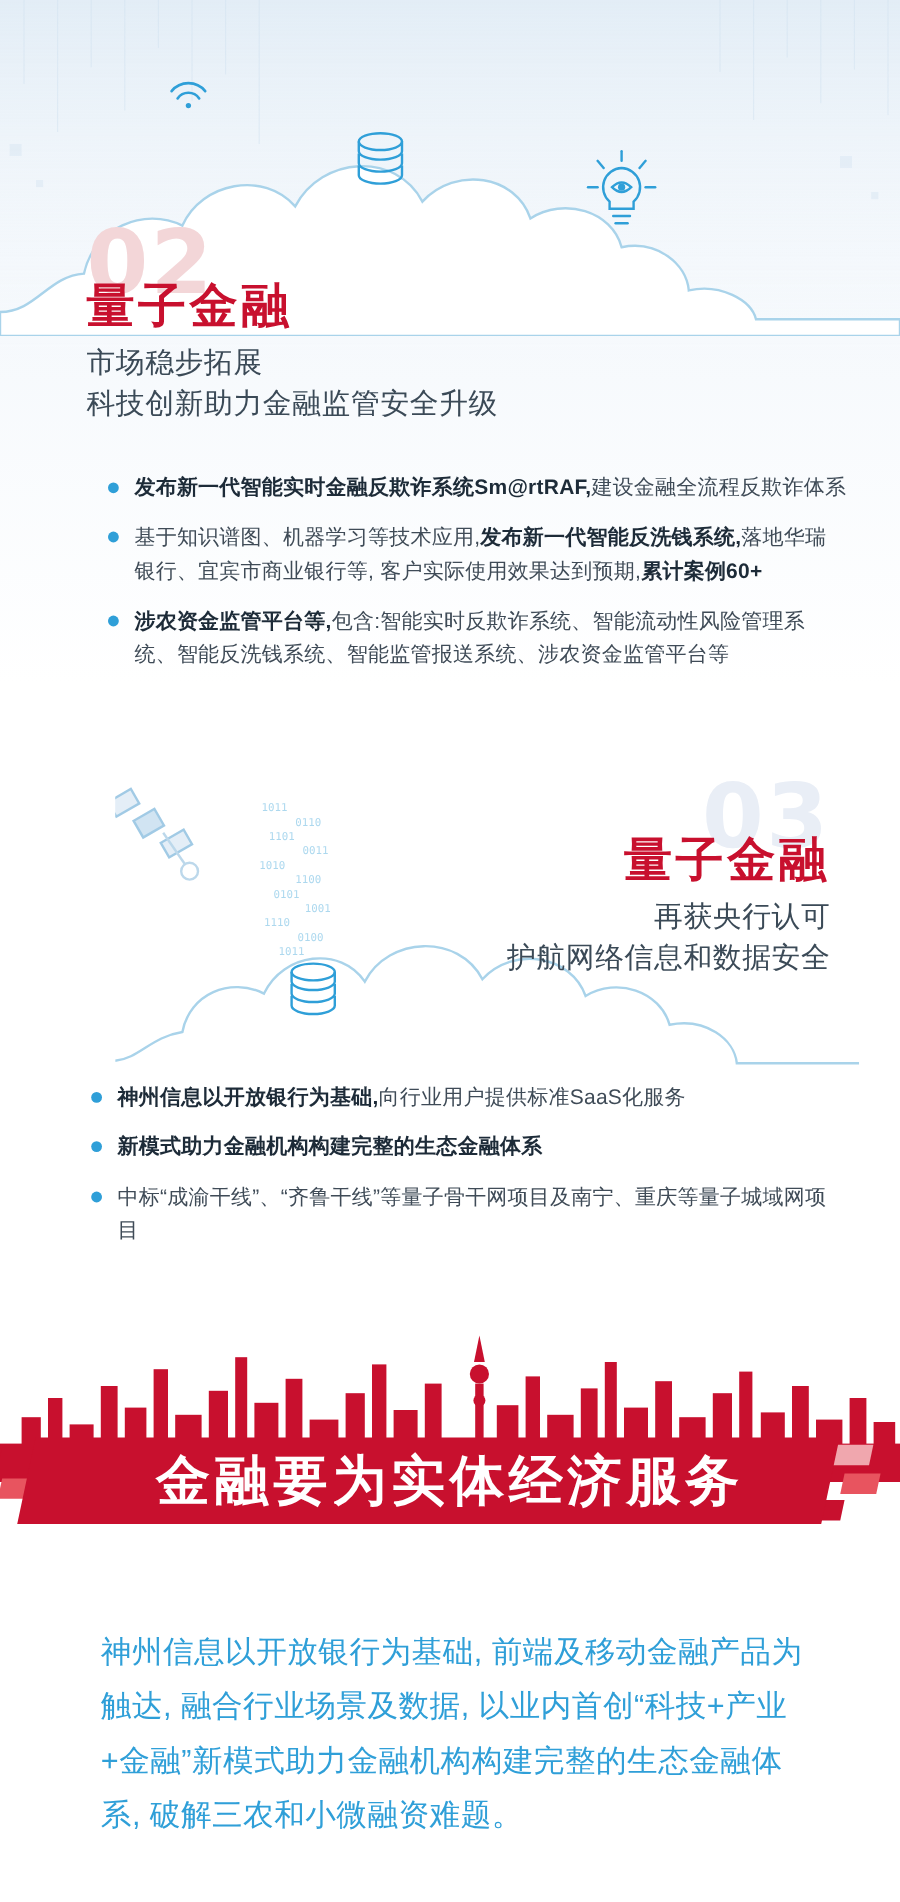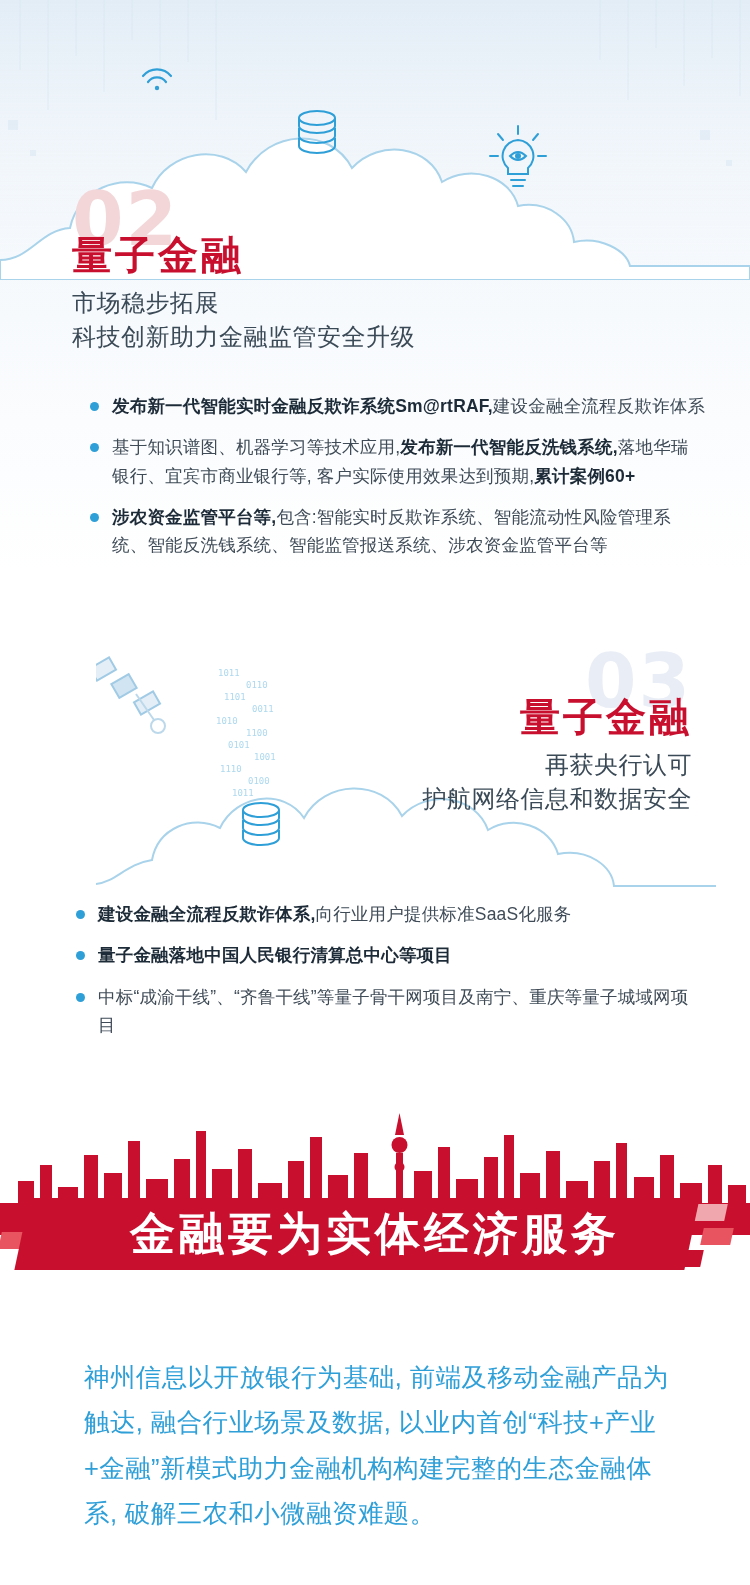--- a/index.html
+++ b/index.html
@@ -266,24 +266,24 @@
     <div class="bignum blue">03</div>
     <div class="sec-title">量子金融</div>
     <div class="sec-sub">
       <span>再获央行认可</span>
       <span>护航网络信息和数据安全</span>
     </div>
   </div>
 
   <ul class="bullets" style="position:absolute; left:72px; top:900px; width:620px;">
     <li>
-      <b>建设金融全流程反欺诈体系,</b><span>向行业用户提供标准SaaS化服务</span>
-    </li>
-    <li>
-      <b>量子金融落地中国人民银行清算总中心等项目</b><span></span>
+      <b>神州信息以开放银行为基础,</b><span>向行业用户提供标准SaaS化服务</span>
+    </li>
+    <li>
+      <b>新模式助力金融机构构建完整的生态金融体系</b><span></span>
     </li>
     <li>
       <span>中标“成渝干线”、“齐鲁干线”等量子骨干网项目及南宁、重庆等量子城域网项目</span>
     </li>
   </ul>
 
   <svg class="skyline" viewBox="0 0 750 140" xmlns="http://www.w3.org/2000/svg" preserveAspectRatio="none">
     <g fill="#c8102e">
       <rect x="0" y="108" width="750" height="32"></rect>
       <rect x="18" y="86" width="16" height="24"></rect>

